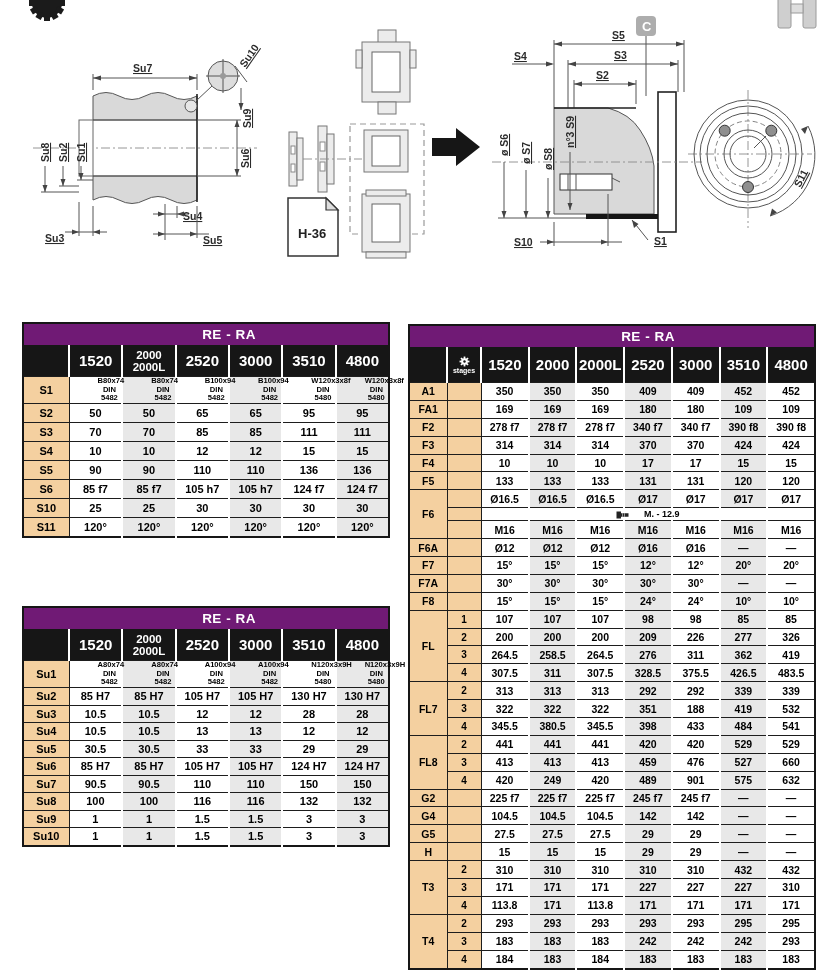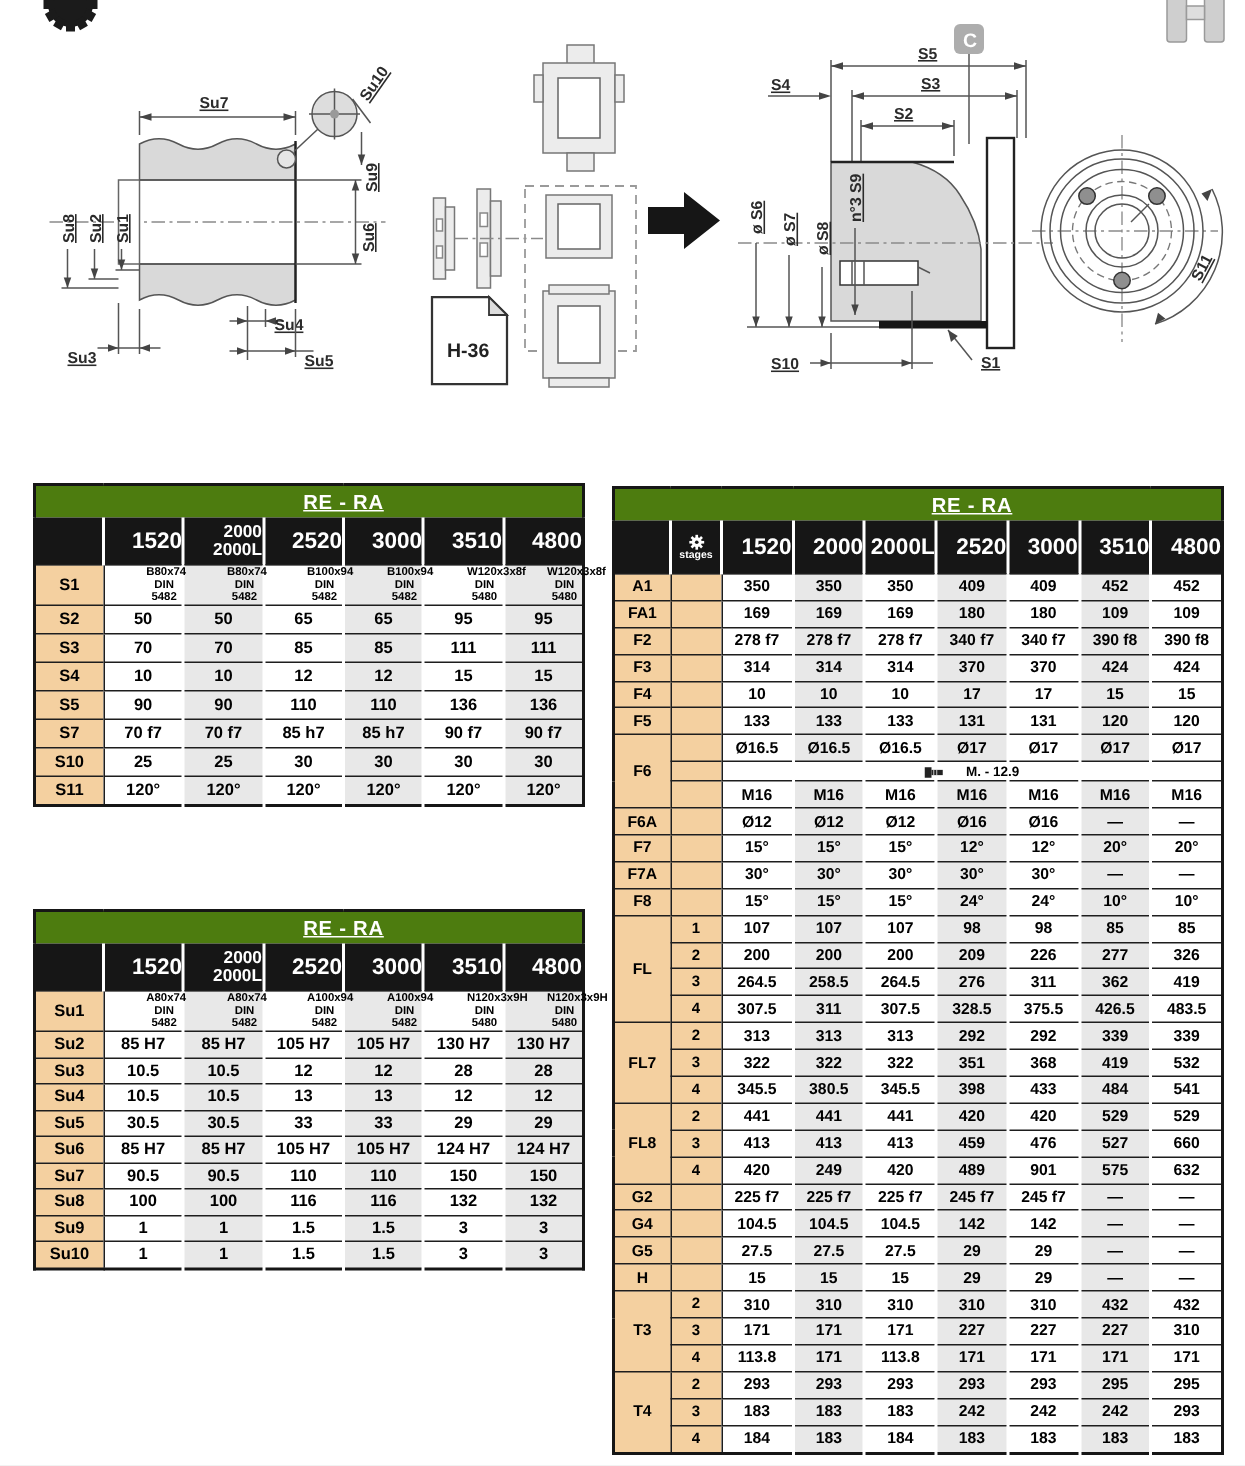--- a/index.html
+++ b/index.html
@@ -15,27 +15,27 @@
   .grayfill{fill:#d9d9d9;stroke:#555;stroke-width:1;}
   .ltgray{fill:#ececec;stroke:#777;stroke-width:1;}
   .arrhead{fill:#444;stroke:none;}
   .blackfill{fill:#161616;stroke:none;}
 
   
   table.dt{position:absolute;border-collapse:collapse;table-layout:fixed;
            border:2px solid #161616;background:#fff;}
   table.dt th,table.dt td{padding:0;text-align:center;vertical-align:middle;
            font-weight:bold;border-top:1px solid #1d1d1d;}
-  table.dt .title{background:#4d7c0f;color:#fff;border-top:none;height:21px;text-decoration:underline;}
+  table.dt .title{background:#701a75;color:#fff;border-top:none;height:21px;}
   table.dt .title span{display:block;font-size:13.5px;letter-spacing:.5px;}
   table.dt .toff-l{padding-left:46px;}
   table.dt .toff-f{padding-left:72px;}
   table.dt .corner{background:#161616;border-top:none;}
   table.dt .colhdr{background:#161616;color:#fff;font-size:15px;border-top:none;
-           border-left:2px solid #fff;white-space:pre-line;text-align:right;}
+           border-left:2px solid #fff;white-space:pre-line;}
   table.dt .colhdr.multi{font-size:11.5px;line-height:12px;}
   table.dt .rowlbl{background:#f4d0a0;font-size:11px;border-right:1px solid #1d1d1d;}
   table.dt td.val{font-size:11px;background:#fff;}
   table.dt td.val+td.val{border-left:2px solid #fff;}
   table.dt td.val.alt{background:#e8e8e8;}
   table.dt td.val.sm{font-size:7.6px;line-height:8.6px;white-space:pre-line;padding-left:28px;}
   #s-table .colhdr{height:31px;}
   #s-table td.val,#s-table .rowlbl{height:18px;}
   #s-table tr.frow td.val,#s-table tr.frow .rowlbl{height:26px;}
   #su-table .colhdr{height:31px;}
@@ -367,27 +367,27 @@
         <tr>
           <th class="rowlbl">S5</th>
           <td class="val">90</td>
           <td class="val alt">90</td>
           <td class="val">110</td>
           <td class="val alt">110</td>
           <td class="val">136</td>
           <td class="val alt">136</td>
         </tr>
         <tr>
-          <th class="rowlbl">S7</th>
-          <td class="val">70 f7</td>
-          <td class="val alt">70 f7</td>
-          <td class="val">85 h7</td>
-          <td class="val alt">85 h7</td>
-          <td class="val">90 f7</td>
-          <td class="val alt">90 f7</td>
+          <th class="rowlbl">S6</th>
+          <td class="val">85 f7</td>
+          <td class="val alt">85 f7</td>
+          <td class="val">105 h7</td>
+          <td class="val alt">105 h7</td>
+          <td class="val">124 f7</td>
+          <td class="val alt">124 f7</td>
         </tr>
         <tr>
           <th class="rowlbl">S10</th>
           <td class="val">25</td>
           <td class="val alt">25</td>
           <td class="val">30</td>
           <td class="val alt">30</td>
           <td class="val">30</td>
           <td class="val alt">30</td>
         </tr>
@@ -766,21 +766,21 @@
           <td class="val">292</td>
           <td class="val alt">339</td>
           <td class="val">339</td>
         </tr>
         <tr>
           <td class="stage">3</td>
           <td class="val">322</td>
           <td class="val alt">322</td>
           <td class="val">322</td>
           <td class="val alt">351</td>
-          <td class="val">368</td>
+          <td class="val">188</td>
           <td class="val alt">419</td>
           <td class="val">532</td>
         </tr>
         <tr>
           <td class="stage">4</td>
           <td class="val">345.5</td>
           <td class="val alt">380.5</td>
           <td class="val">345.5</td>
           <td class="val alt">398</td>
           <td class="val">433</td>

